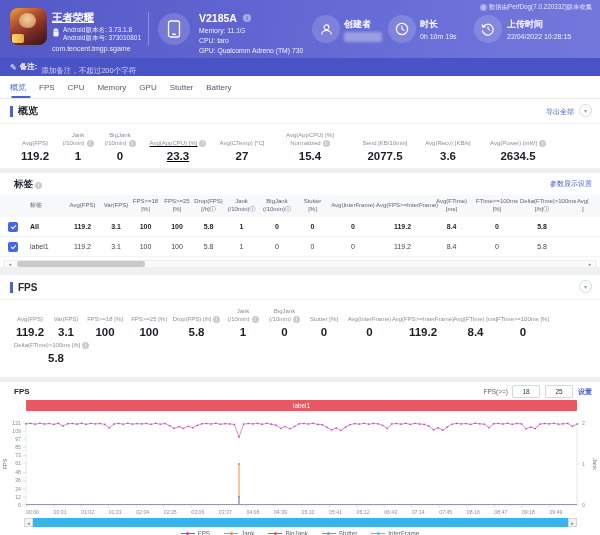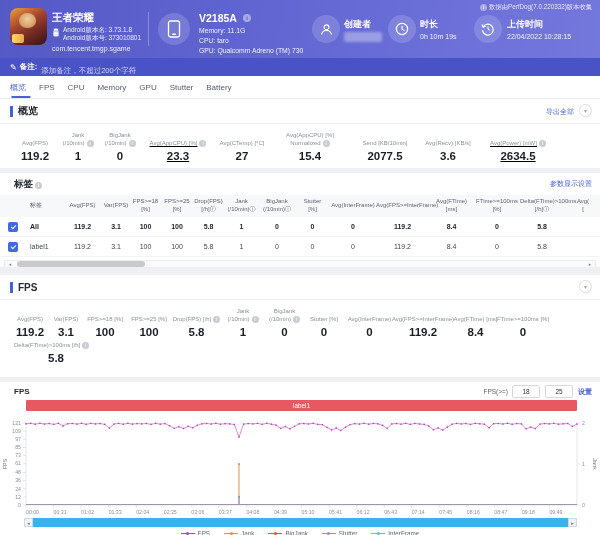--- a/index.html
+++ b/index.html
@@ -6,21 +6,21 @@
   body { width:600px; height:535px; font-family:"Liberation Sans", sans-serif; background:#eef0f4; overflow:hidden; }
   .page { position:relative; width:600px; height:535px; }
 
   
   .hdr { position:relative; height:58px; background:linear-gradient(100deg,#5559c6 0%,#6266d2 45%,#7478dd 100%); color:#fff; }
   .game-icon { position:absolute; left:10px; top:8px; width:37px; height:37px; border-radius:8px;
     background:linear-gradient(150deg,#e8a93f 0%,#c96f35 20%,#a34530 40%,#742a24 65%,#471a1c 90%);
     overflow:hidden; }
   .game-icon:before{ content:""; position:absolute; left:9px; top:5px; width:17px; height:15px; border-radius:50% 50% 45% 45%; background:radial-gradient(circle at 50% 40%, #f0cfa0 0%, #d9a36e 60%, #a8643f 100%); }
   .game-icon:after{ content:""; position:absolute; left:2px; bottom:2px; width:12px; height:9px; background:linear-gradient(90deg,#ffd76e,#e9a83c); border-radius:2px; }
-  .game-name { position:absolute; left:52px; top:11px; font-size:10.5px; font-weight:bold; }
+  .game-name { position:absolute; left:52px; top:11px; font-size:10.5px; font-weight:bold;text-decoration:underline; }
   .android-icon { position:absolute; left:52px; top:28px; width:8px; height:10px; }
   .gv { position:absolute; left:63px; font-size:6.5px; color:rgba(255,255,255,.88); }
   .gv1 { top:26px; } .gv2 { top:34px; }
   .pkg { position:absolute; left:52px; top:45px; font-size:7px; color:rgba(255,255,255,.88); }
   .vline { position:absolute; left:148px; top:12px; width:1px; height:34px; background:rgba(255,255,255,.28); }
   .circ { position:absolute; border-radius:50%; background:rgba(255,255,255,.16); display:flex; align-items:center; justify-content:center; }
   .c-dev { left:158px; top:13px; width:32px; height:32px; }
   .dev-name { position:absolute; left:199px; top:12px; font-size:10.5px; font-weight:bold; }
   .dev-info-i { position:absolute; left:243px; top:14px; width:8px; height:8px; border-radius:50%; background:rgba(255,255,255,.45); color:#5a5ec9; font-size:6px; text-align:center; line-height:8px; font-weight:bold; }
   .dev-line { position:absolute; left:199px; font-size:6.8px; color:rgba(255,255,255,.9); }
@@ -239,21 +239,21 @@
             <div>Send [KB/10min]</div>
           </div>
           <div class="stat-value">2077.5</div>
         </div>
         <div class="stat" style="width: 56px;">
           <div class="stat-label">
             <div>Avg(Recv) [KB/s]</div>
           </div>
           <div class="stat-value">3.6</div>
         </div>
-        <div class="stat" style="width: 84px; text-decoration: underline;">
+        <div class="stat" style="width: 84px;">
           <div class="stat-label">
             <div>Avg(Power) [mW]<span class="info-i">i</span></div>
           </div>
           <div class="stat-value">2634.5</div>
         </div>
       </div>
   </section>
   <div class="gap" style="height:5px;"></div>
 
   <section class="card" style="height:94px; overflow:hidden;">

